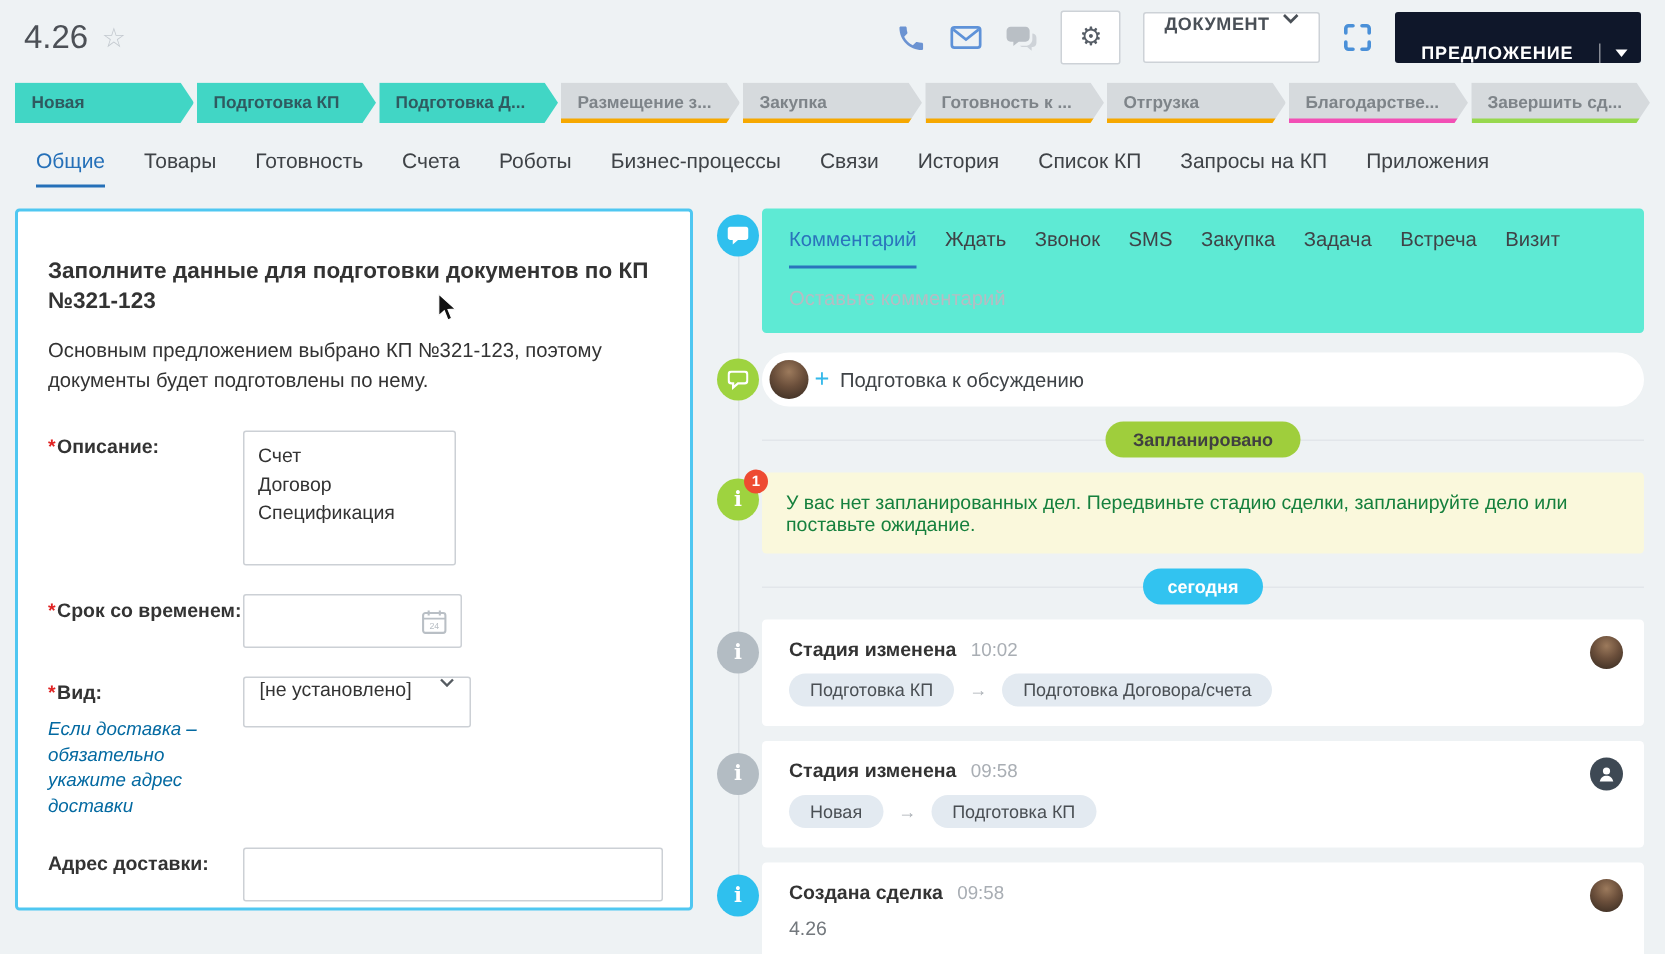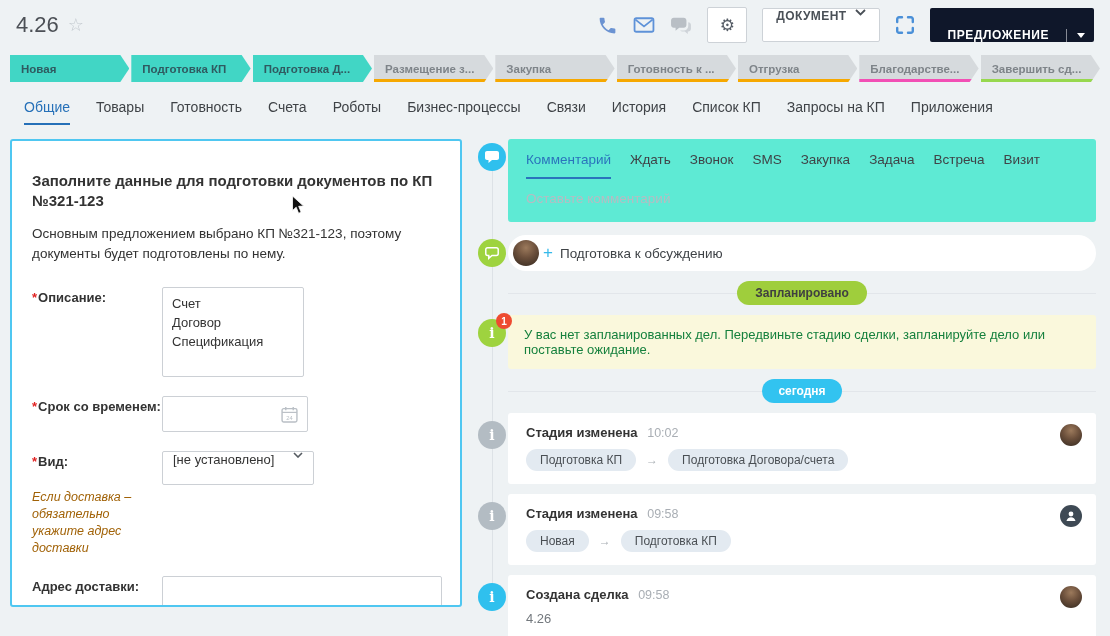--- a/index.html
+++ b/index.html
@@ -33,21 +33,21 @@
   .content{display:flex;align-items:flex-start;padding:14px 14px 0 10px;height:482px;box-sizing:border-box}
 
   
   .form-panel{width:452px;min-width:452px;background:#fff;border:2px solid #4fc7f1;border-radius:3px;padding:26px 18px 10px 20px;box-sizing:border-box;height:100%;overflow:hidden}
   .form-title{font-size:15px;font-weight:700;margin:4px 0 14px;line-height:1.3}
   .form-desc{font-size:13.5px;line-height:1.45;margin-bottom:24px}
   .frow{display:flex;margin-bottom:19px}
   .flabel{width:130px;min-width:130px;font-size:13px;line-height:1.3;padding-top:3px}
   .lbl-b{font-weight:700}
   .req{color:#e02222;font-weight:700;margin-right:1px}
-  .fhint{font-style:italic;color:#a16207;margin-top:18px;line-height:1.35;font-size:12.5px}
+  .fhint{font-style:italic;color:#0369a1;margin-top:7px;line-height:1.35;font-size:12.5px}
   .fcontrol{flex:1;min-width:0}
   .listbox{width:122px;height:74px;border:1px solid #ccd0d5;border-radius:2px;padding:7px 9px;font-size:13px;line-height:1.45;color:#333;cursor:pointer}
   .date-input{width:146px;height:36px;border:1px solid #ccd0d5;border-radius:2px;display:flex;align-items:center;justify-content:flex-end;padding:0 9px;box-sizing:border-box;cursor:text}
   .select{width:152px;height:34px;border:1px solid #ccd0d5;border-radius:2px;display:flex;align-items:flex-start;justify-content:space-between;padding:0 10px;font-size:13px;box-sizing:border-box;cursor:pointer}
   .text-input{width:100%;height:36px;border:1px solid #ccd0d5;border-radius:2px;box-sizing:border-box;padding:0 10px;font-size:13px;font-family:inherit;color:#333;outline:none}
   .text-input::placeholder{color:#b9bec4}
 
   
   .timeline{flex:1;position:relative;margin-left:46px;min-width:0}
   .rail-line{position:absolute;left:-16px;top:16px;bottom:64px;width:1px;background:#dde2e6}

